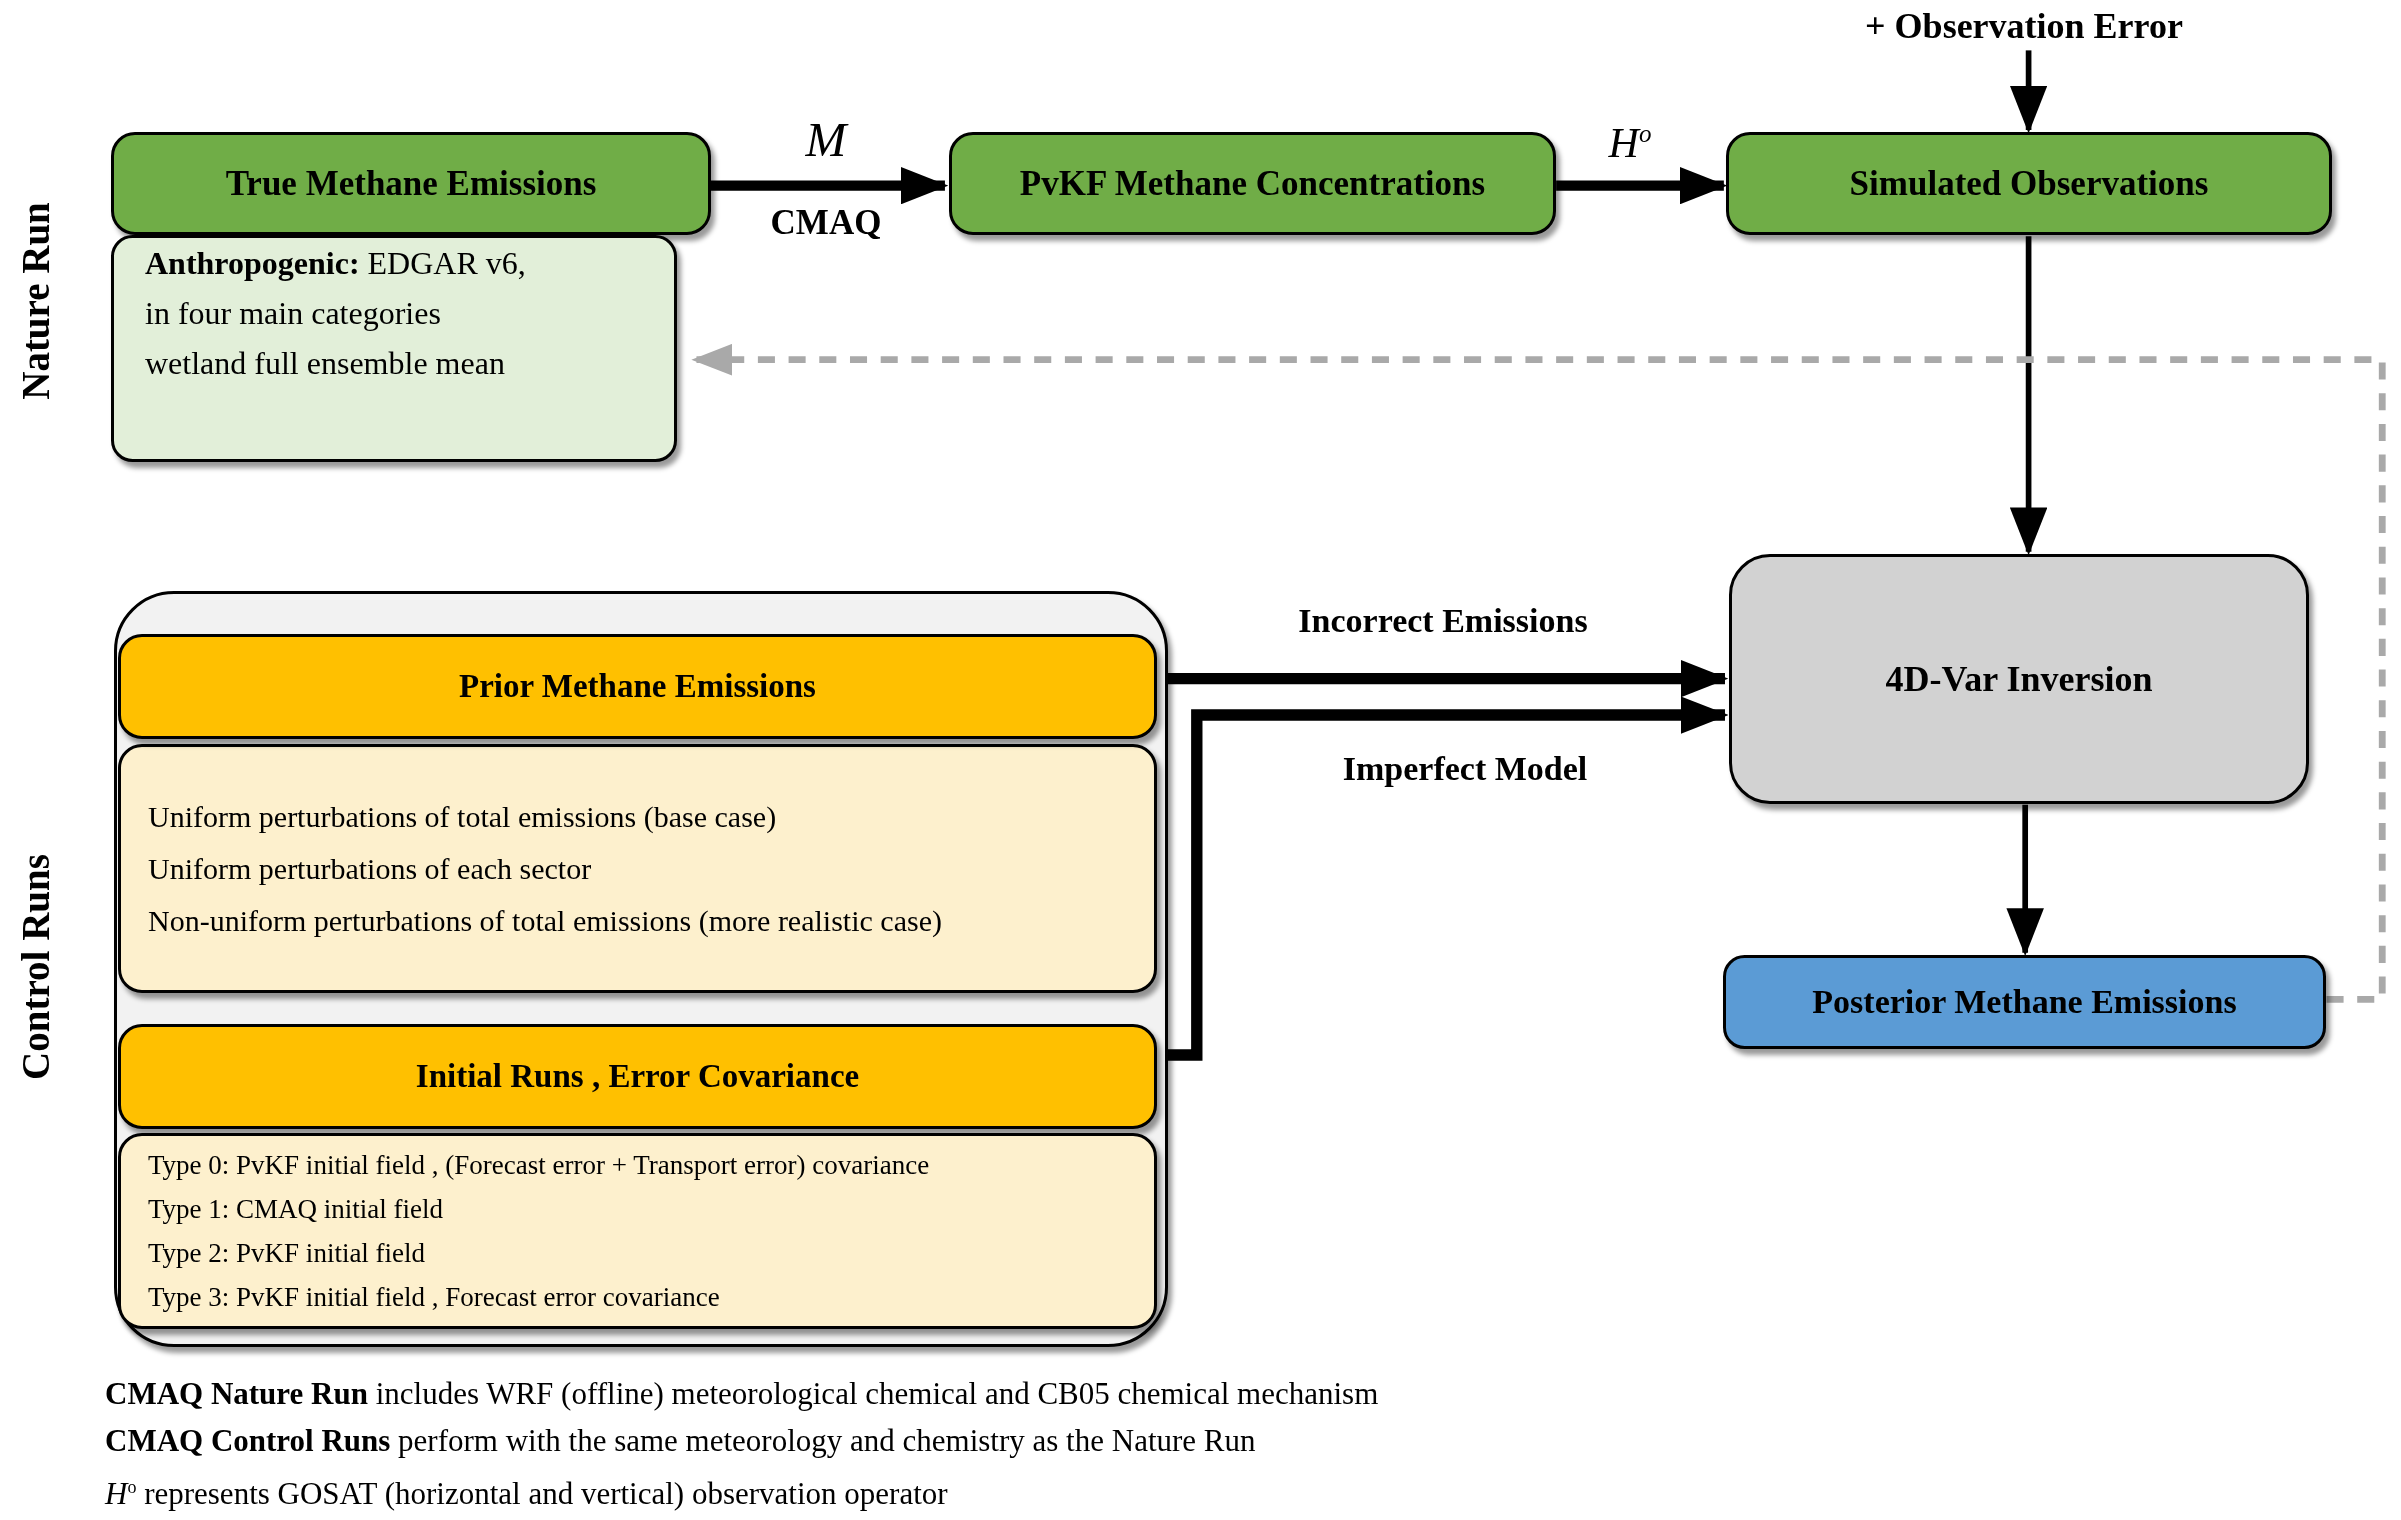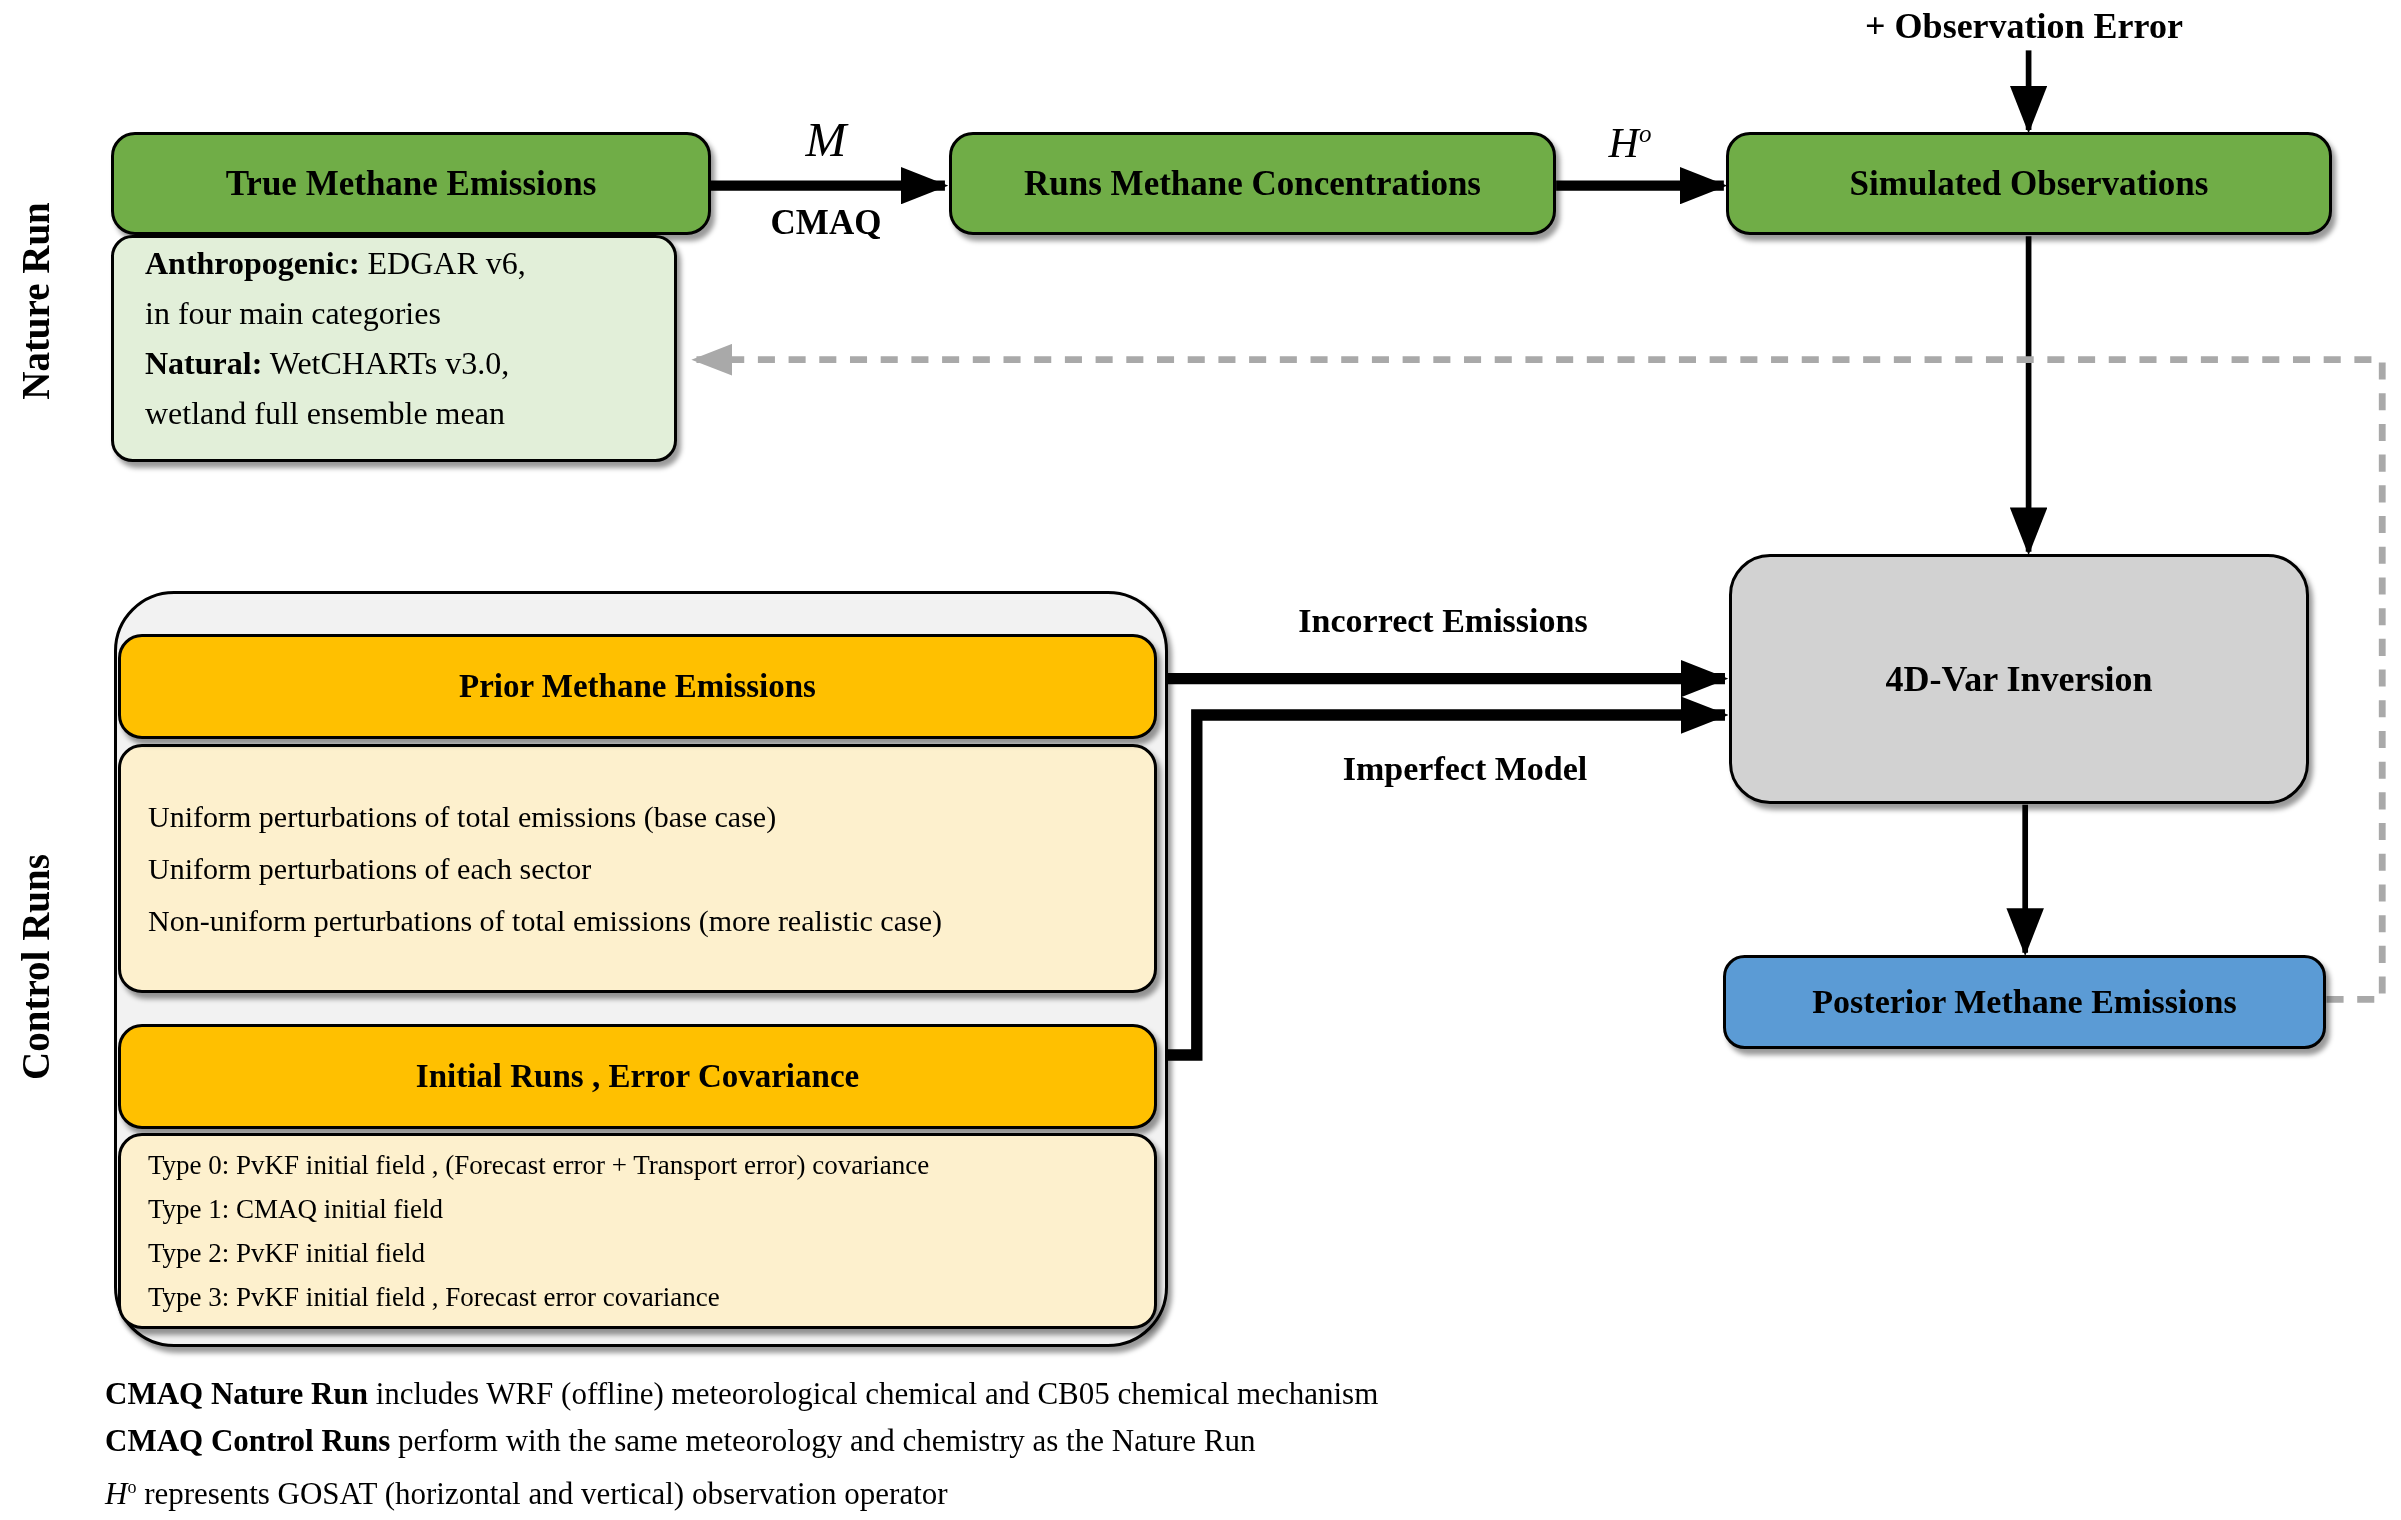--- a/index.html
+++ b/index.html
@@ -100,26 +100,25 @@
   <div class="vlabel" id="lbl-nature">Nature Run</div>
   <div class="vlabel" id="lbl-control">Control Runs</div>
 
   <div class="box green shadow" id="box-true-emissions">
     <span class="box-title">True Methane Emissions</span>
   </div>
 
   <div class="box lightgreen shadow" id="box-emissions-info">
     <div class="info-line"><b>Anthropogenic:</b><span> EDGAR v6,</span></div>
     <div class="info-line"><b></b><span>in four main categories</span></div>
-    <div class="info-line"><b>Natural:</b><span> WetCHARTs v3.0,</span></div>
     <div class="info-line"><b></b><span>wetland full ensemble mean</span></div>
   </div>
 
   <div class="box green shadow" id="box-true-conc">
-    <span class="box-title">Runs Methane Concentrations</span>
+    <span class="box-title">PvKF Methane Concentrations</span>
   </div>
 
   <div class="box green shadow" id="box-sim-obs">
     <span class="box-title">Simulated Observations</span>
   </div>
 
   <div class="box graybox shadow" id="box-4dvar">
     <div>4D-Var Inversion</div>
   </div>
 

